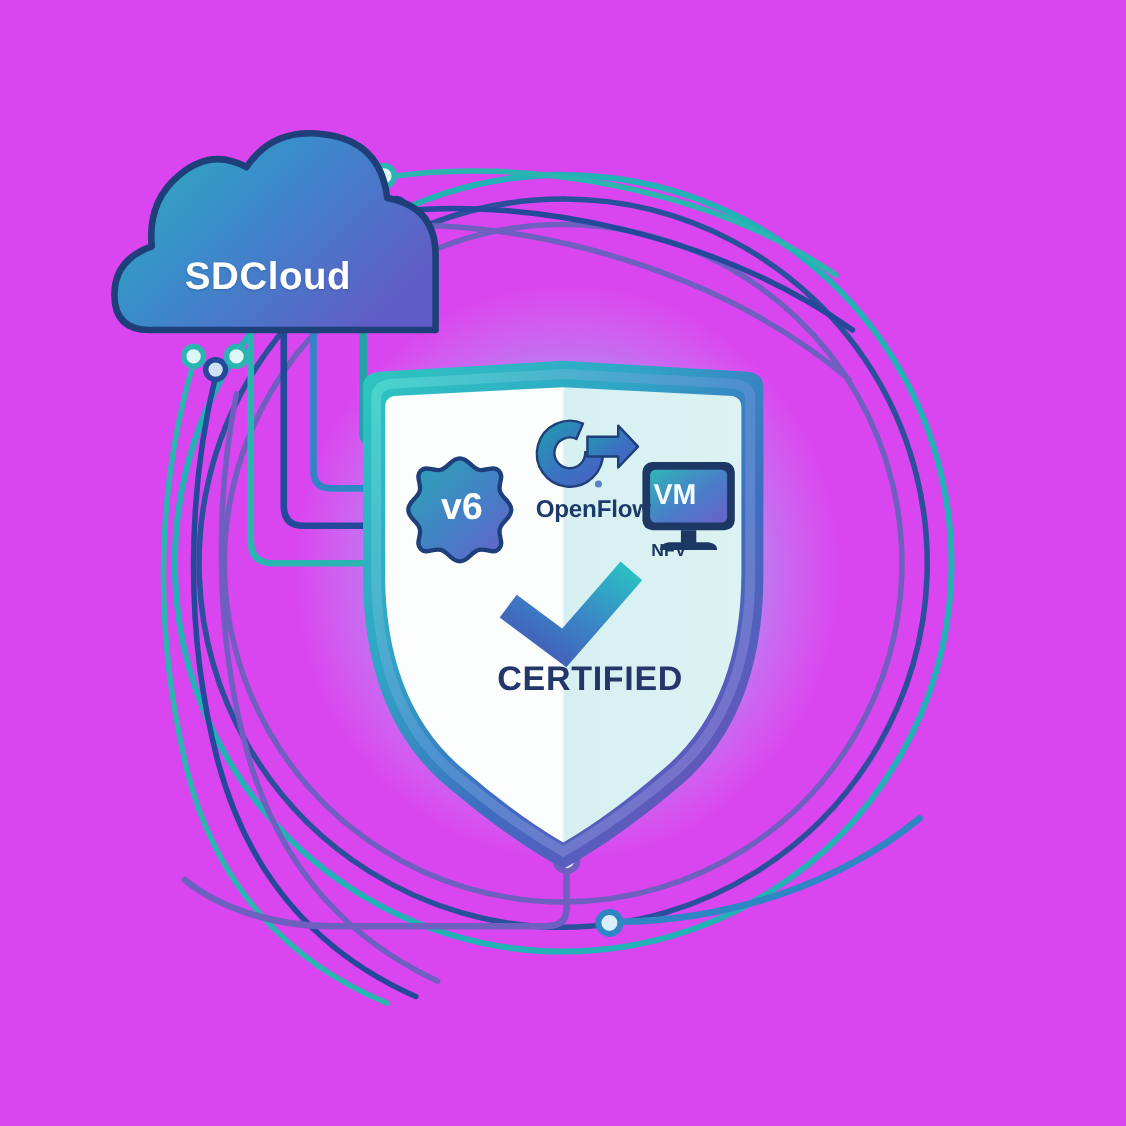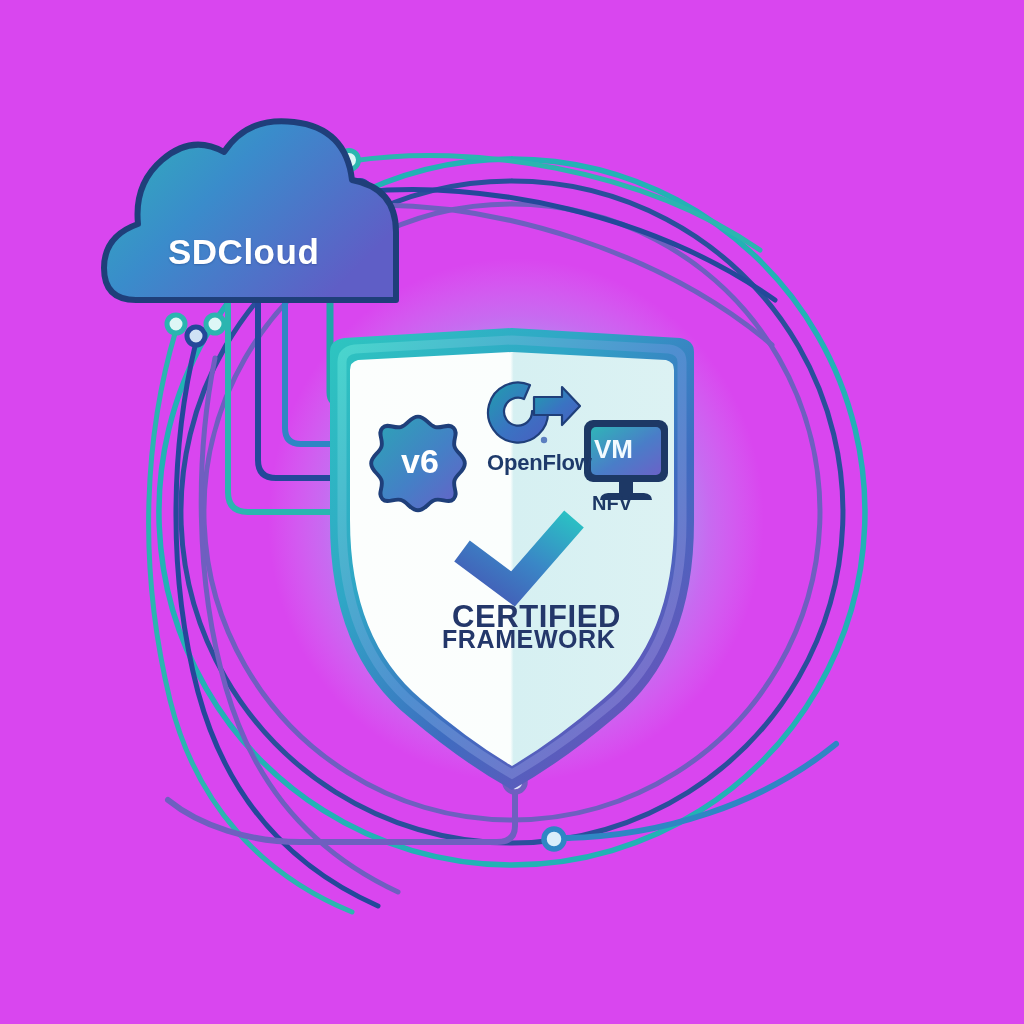--- a/index.html
+++ b/index.html
@@ -54,21 +54,21 @@
   #vm-label {
     left: 594px;
     top: 434px;
     font-size: 26px;
     font-weight: bold;
     color: #f2fbff;
   }
   #nfv-label {
     left: 592px;
     top: 492px;
-    font-size: 20px;
+    font-size: 16px;
     font-weight: bold;
     color: #1d3865;
   }
   #certified-label {
     left: 452px;
     top: 599px;
     font-size: 31px;
     font-weight: bold;
     color: #24376a;
     letter-spacing: 0.6px;
@@ -271,15 +271,14 @@
   <div class="txt" id="v6-label">v6</div>
 
   <div class="txt" id="openflow-label">OpenFlow</div>
 
   <div class="txt" id="vm-label">VM</div>
 
   <div class="txt" id="nfv-label">NFV</div>
 
   <div class="txt" id="certified-label">CERTIFIED</div>
 
-  <div class="txt" id="framework-label">FRAMEWORK</div>
 
 </div>
 
 </body></html>

